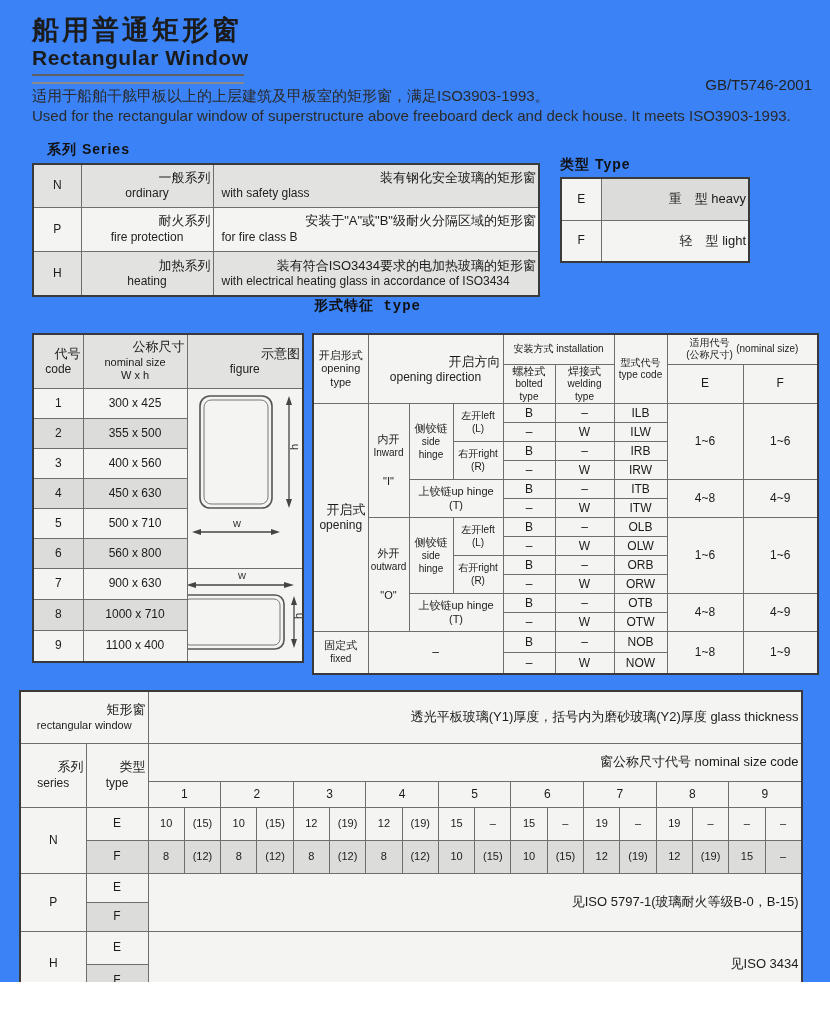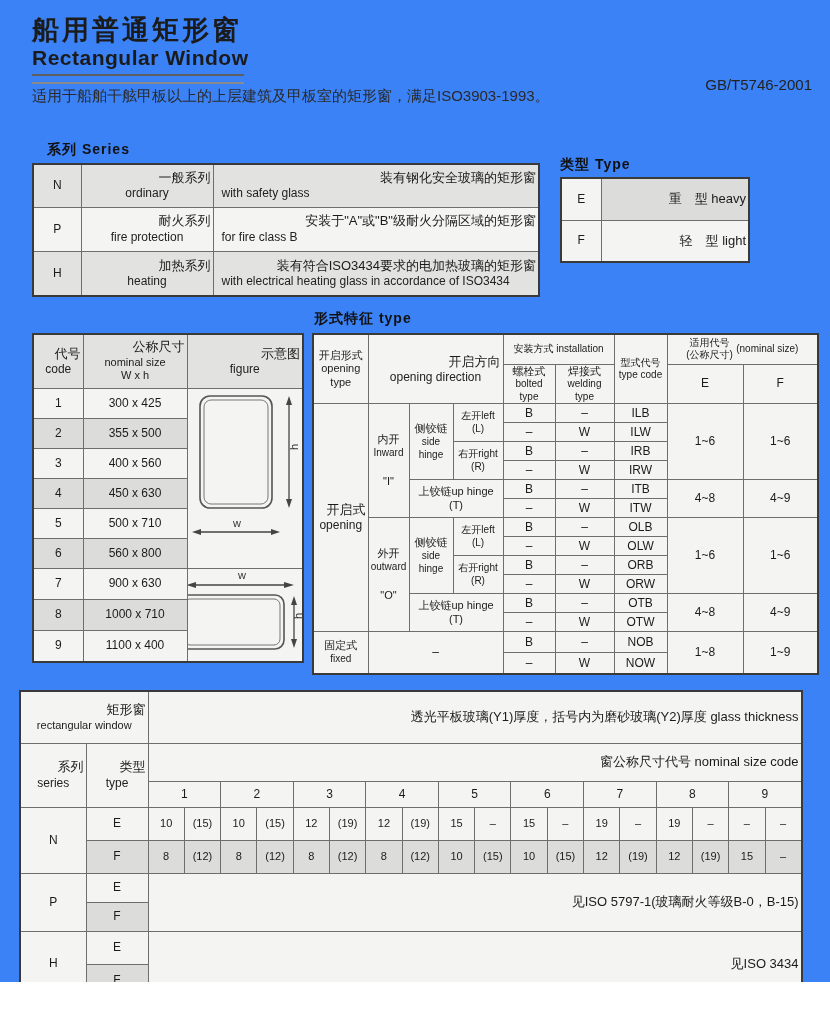--- a/index.html
+++ b/index.html
@@ -30,20 +30,21 @@
 </head>
 <body>
 
 <div class="page">
 
   <div class="title-cn">船用普通矩形窗</div>
   <div class="title-en">Rectangular Window</div>
   <div class="dbl"></div>
   <div class="standard">GB/T5746-2001</div>
   <div class="intro" style="top:87px;">适用于船舶干舷甲板以上的上层建筑及甲板室的矩形窗，满足ISO3903-1993。</div>
+  <div class="intro" style="top:107px;">Used for the rectangular window of superstructure above freeboard deck and deck house. It meets ISO3903-1993.</div>
 
   <div class="h" style="left:47px;top:141px;">系列  Series</div>
   <table class="outer abs" style="left:32px;top:163px;width:506px;">
     <colgroup>
         <col style="width:48px">
         <col style="width:132px">
         <col style="width:326px">
       </colgroup>
     <tbody>
         <tr style="height:43px;">
@@ -182,21 +183,21 @@
       <td class="shade">8</td>
       <td class="shade">1000 x 710</td>
     </tr>
     <tr style="height:30px;">
       <td>9</td>
       <td>1100 x 400</td>
     </tr>
   </tbody>
     </table>
 
-  <div class="h" style="left:314px;top:310px;">形式特征  type</div>
+  <div class="h" style="left:314px;top:297px;font-family:Liberation Mono, monospace;">形式特征  type</div>
   <table class="outer abs" style="left:312px;top:333px;width:505px;">
     <colgroup>
       <col style="width:55px">
         <col style="width:41px">
         <col style="width:44px">
         <col style="width:50px">
       <col style="width:52px">
         <col style="width:59px">
         <col style="width:53px">
         <col style="width:76px">

